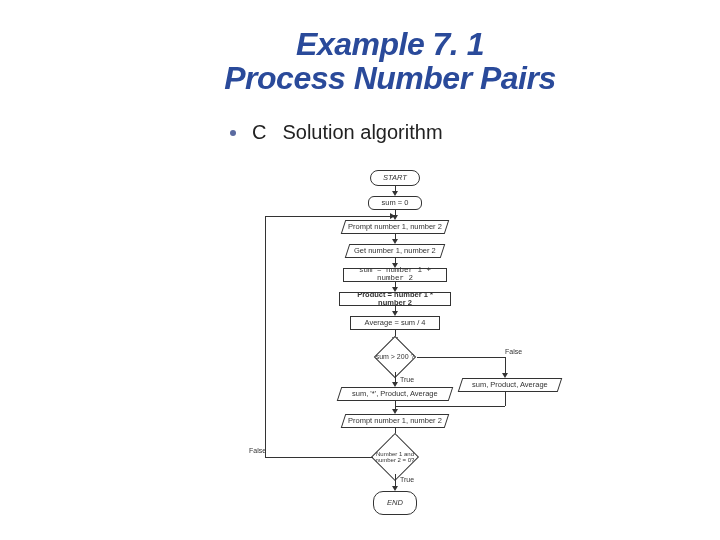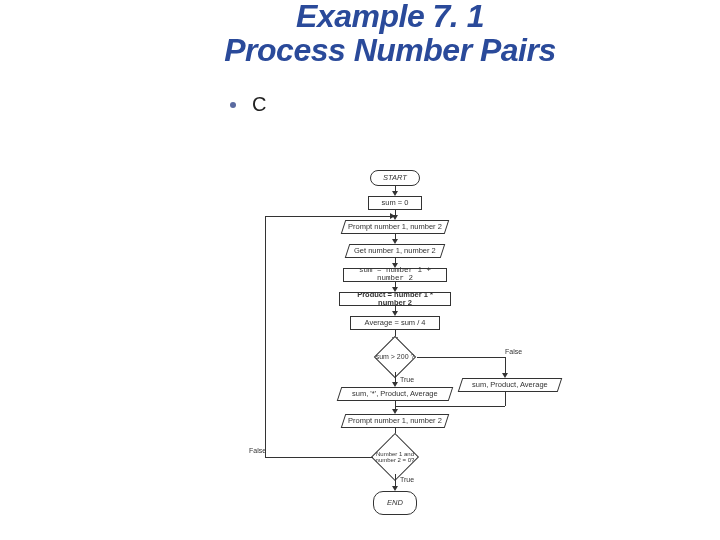--- a/index.html
+++ b/index.html
@@ -6,20 +6,21 @@
   body {
     width: 720px;
     height: 540px;
     background: #fff;
     font-family: Arial, sans-serif;
     position: relative;
     overflow: hidden;
   }
   .title-block {
     text-align: center;
+    padding-top: 28px;
     padding-bottom: 8px;
     margin-left: 120px;
     margin-right: 60px;
   }
   .title-line {
     font-family: "Trebuchet MS", "Arial Black", sans-serif;
     font-weight: bold;
     font-style: italic;
     color: #2a4a9a;
     font-size: 32px;
@@ -112,29 +113,30 @@
 <body>
 
 <div class="title-block">
   <div class="title-line">Example 7. 1</div>
   <div class="title-line">Process Number Pairs</div>
 </div>
 
 <div class="bullet-row">
   <span class="bullet-dot"></span>
   <span>C</span>
+  <span>Solution algorithm</span>
 </div>
 
 <div class="chart">
 
   <div class="node terminal" style="left:115px; top:0px; width:50px; height:16px;">START</div>
   <div class="arrow vline" style="left:140px; top:16px; height:7px;"></div>
   <div class="arrowhead" style="left:137px; top:21px;"></div>
 
-  <div class="node process" style="left:113px; top:26px; width:54px; height:14px;">sum = 0</div>
+  <div class="node process" style="left:113px; top:26px; width:54px; height:14px;border-radius:6px;">sum = 0</div>
   <div class="arrow vline" style="left:140px; top:40px; height:7px;"></div>
   <div class="arrowhead" style="left:137px; top:45px;"></div>
 
   <div class="node io" style="left:88px; top:50px; width:104px; height:14px;">
       <span>Prompt number 1, number 2</span>
     </div>
   <div class="arrow vline" style="left:140px; top:64px; height:7px;"></div>
   <div class="arrowhead" style="left:137px; top:69px;"></div>
 
   <div class="arrow hline" style="left:10px; top:46px; width:130px;"></div>

